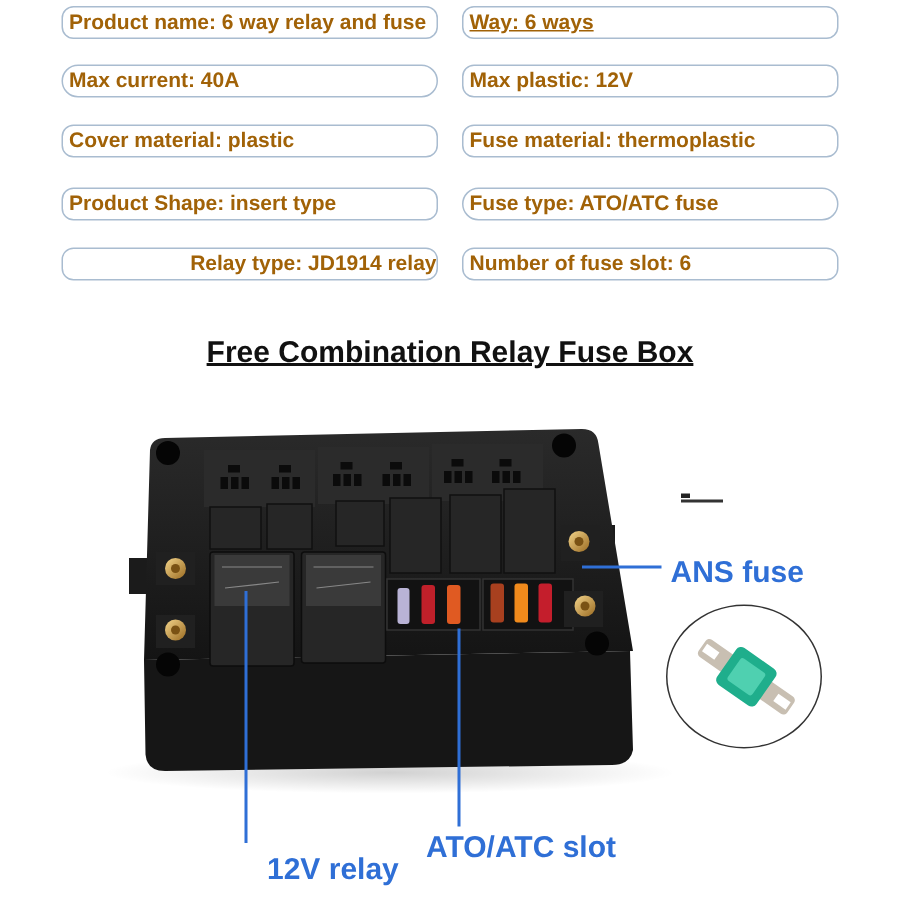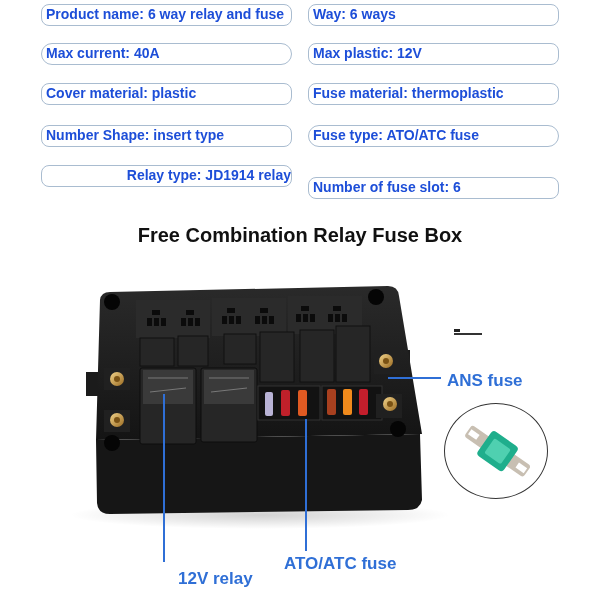--- a/index.html
+++ b/index.html
@@ -8,67 +8,68 @@
 
   .spec {
     position: absolute;
     height: 22px;
     border: 1.5px solid #a9bcd0;
     border-radius: 8px;
     background: #ffffff;
     font-family: "Liberation Sans", sans-serif;
     font-weight: bold;
     font-size: 14px;
-    color: #1d4ed8;
+    color: #a16207;
     line-height: 19px;
     padding-left: 4px;
     white-space: nowrap;
     overflow: hidden;
   }
   .col-left { left: 41px; width: 251px; }
   .col-right { left: 308px; width: 251px; }
 
   .title {
     position: absolute;
     left: 0; width: 600px; top: 224px;
     text-align: center;
     font-family: "Liberation Sans", sans-serif;
     font-weight: bold;
     font-size: 20px;
     color: #111111;
+    text-decoration: underline;
   }
 
   .callout {
     position: absolute;
     font-family: "Liberation Sans", sans-serif;
     font-weight: bold;
-    font-size: 17px;
+    font-size: 20px;
     color: #2f6fd6;
     white-space: nowrap;
   }
   .leader { position: absolute; background: #2f6fd6; }
 
   .product-photo { position: absolute; left: 0; top: 270px; width: 600px; height: 330px; }
   .inset { position: absolute; left: 444px; top: 403px; width: 104px; height: 96px;
            border: 1px solid #333; border-radius: 50%; background: #fff; }
 </style>
 </head>
 <body>
 
 <div class="spec col-left" style="top:4px;">Product name: 6 way relay and fuse</div>
 <div class="spec col-left" style="top:43px;border-radius:11px;">Max current: 40A</div>
 <div class="spec col-left" style="top:83px;">Cover material: plastic</div>
-<div class="spec col-left" style="top:125px;">Number Shape: insert type</div>
+<div class="spec col-left" style="top:125px;">Product Shape: insert type</div>
 <div class="spec col-left" style="top:165px;text-align:right;">Relay type: JD1914 relay</div>
 
-<div class="spec col-right" style="top:4px;">Way: 6 ways</div>
+<div class="spec col-right" style="top:4px;text-decoration:underline;">Way: 6 ways</div>
 <div class="spec col-right" style="top:43px;">Max plastic: 12V</div>
 <div class="spec col-right" style="top:83px;">Fuse material: thermoplastic</div>
 <div class="spec col-right" style="top:125px;border-radius:11px;">Fuse type: ATO/ATC fuse</div>
-<div class="spec col-right" style="top:165px;margin-top:12px;">Number of fuse slot: 6</div>
+<div class="spec col-right" style="top:165px;">Number of fuse slot: 6</div>
 
 <div class="title">Free Combination Relay Fuse Box</div>
 
 <svg class="product-photo" viewBox="0 270 600 330" xmlns="http://www.w3.org/2000/svg">
   <defs>
     <linearGradient id="boxTop" x1="0" y1="0" x2="0" y2="1">
       <stop offset="0" stop-color="#2a2a2a"></stop>
       <stop offset="1" stop-color="#141414"></stop>
     </linearGradient>
     <linearGradient id="brass" x1="0" y1="0" x2="1" y2="1">
@@ -190,13 +191,13 @@
     </g>
   </svg>
 </div>
 
 <div class="leader" style="left:388px; top:377px; width:53px; height:2px;"></div>
 <div class="leader" style="left:163px; top:394px; width:2px; height:168px;"></div>
 <div class="leader" style="left:305px; top:419px; width:2px; height:132px;"></div>
 
 <div class="callout" style="left:447px; top:371px;">ANS fuse</div>
 <div class="callout" style="left:135px; top:569px;margin-left:43px;">12V relay</div>
-<div class="callout" style="left:284px; top:554px;">ATO/ATC fuse</div>
+<div class="callout" style="left:284px; top:554px;">ATO/ATC slot</div>
 
 </body></html>

